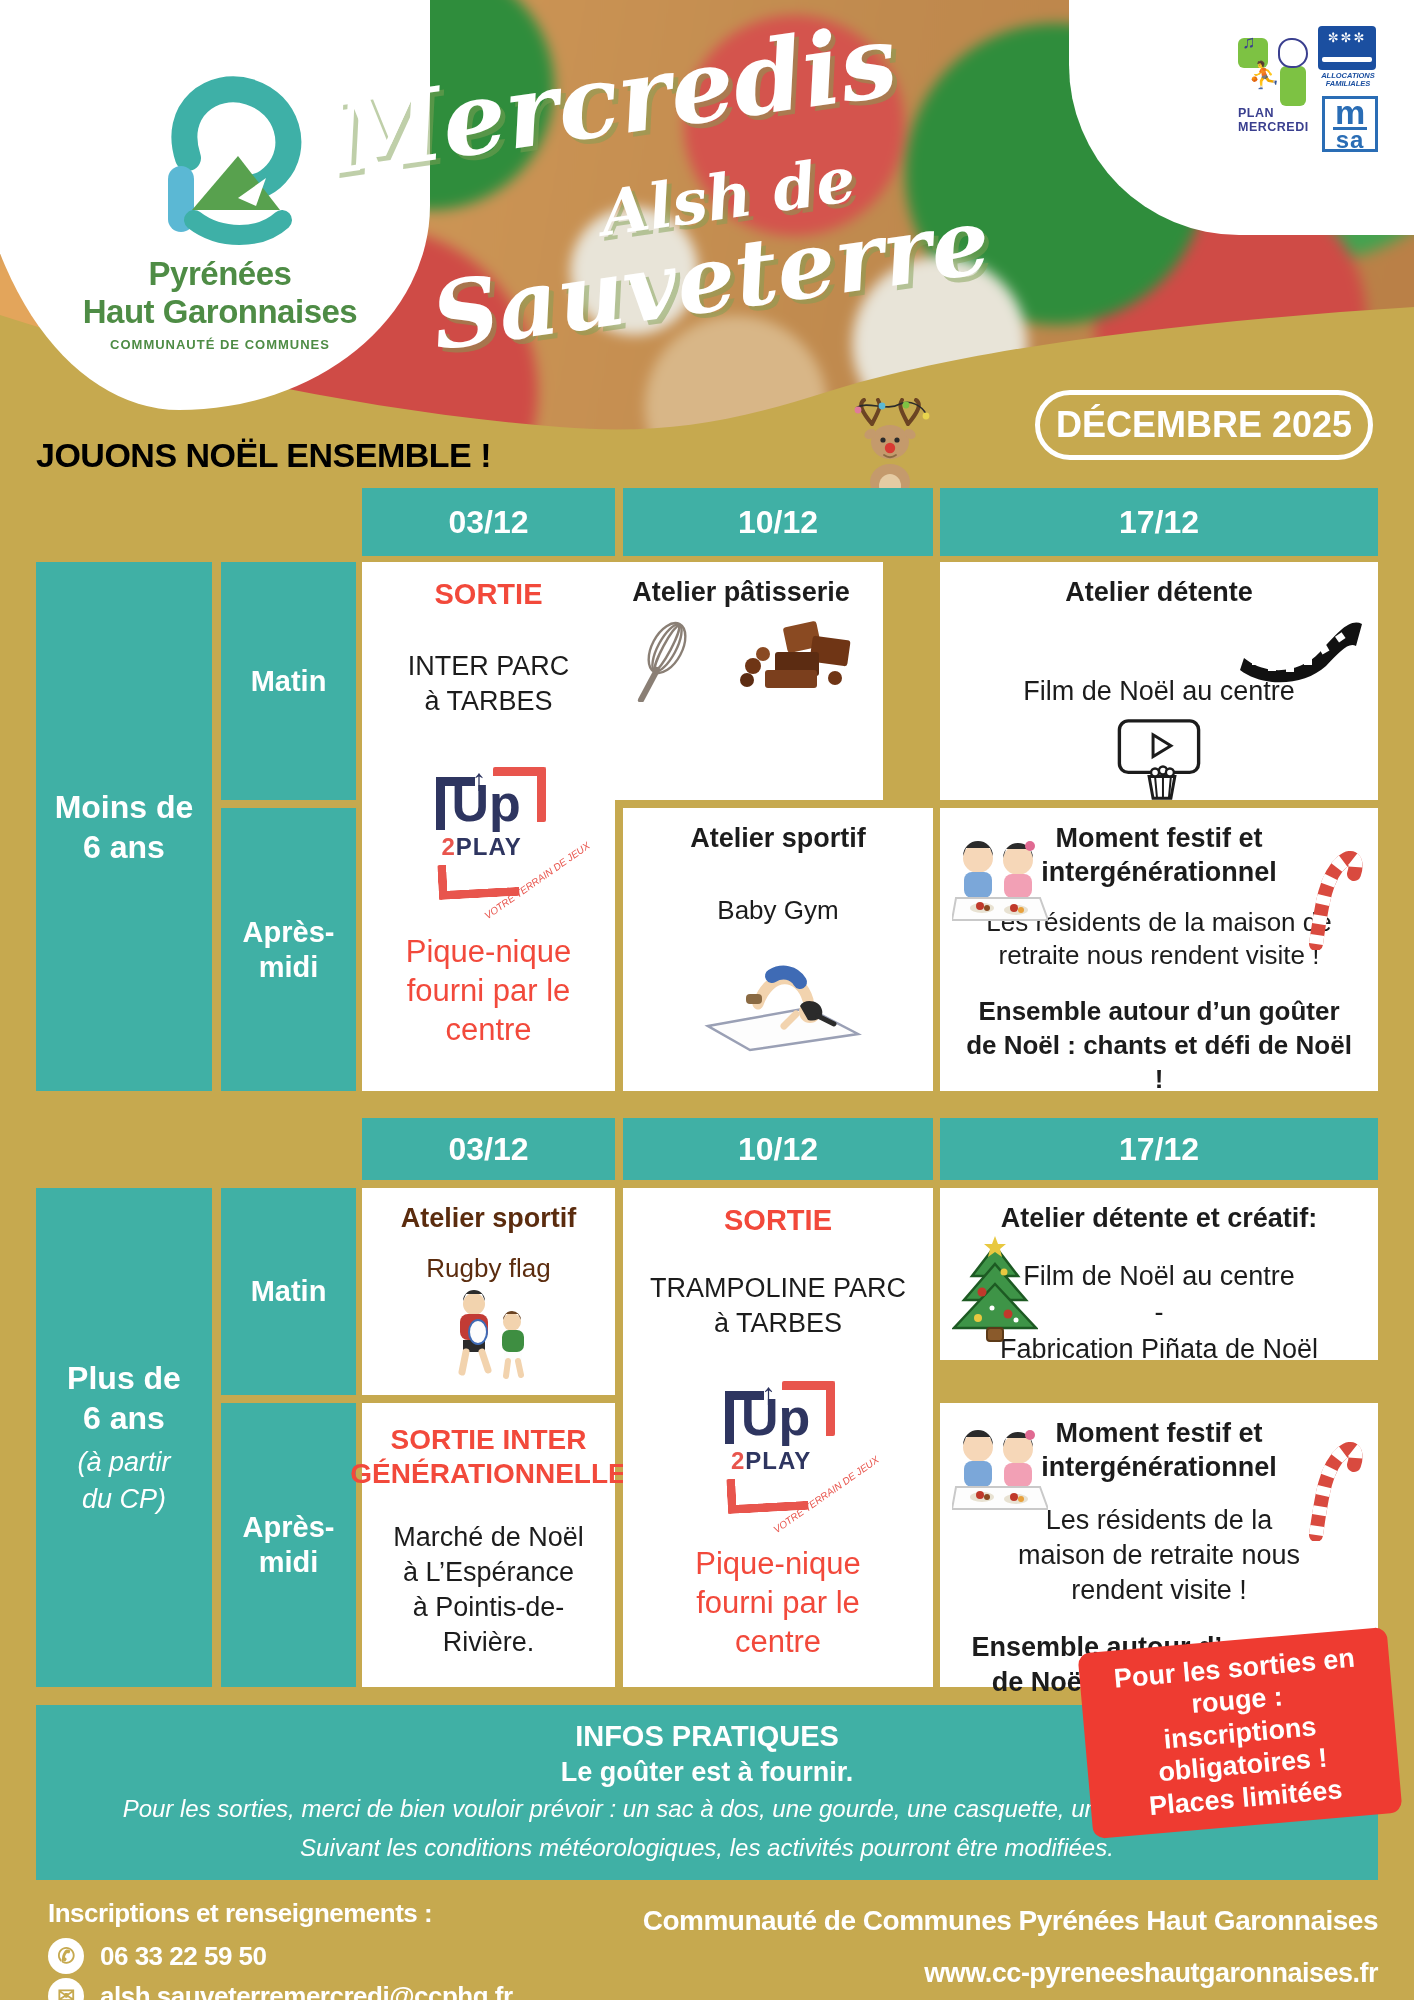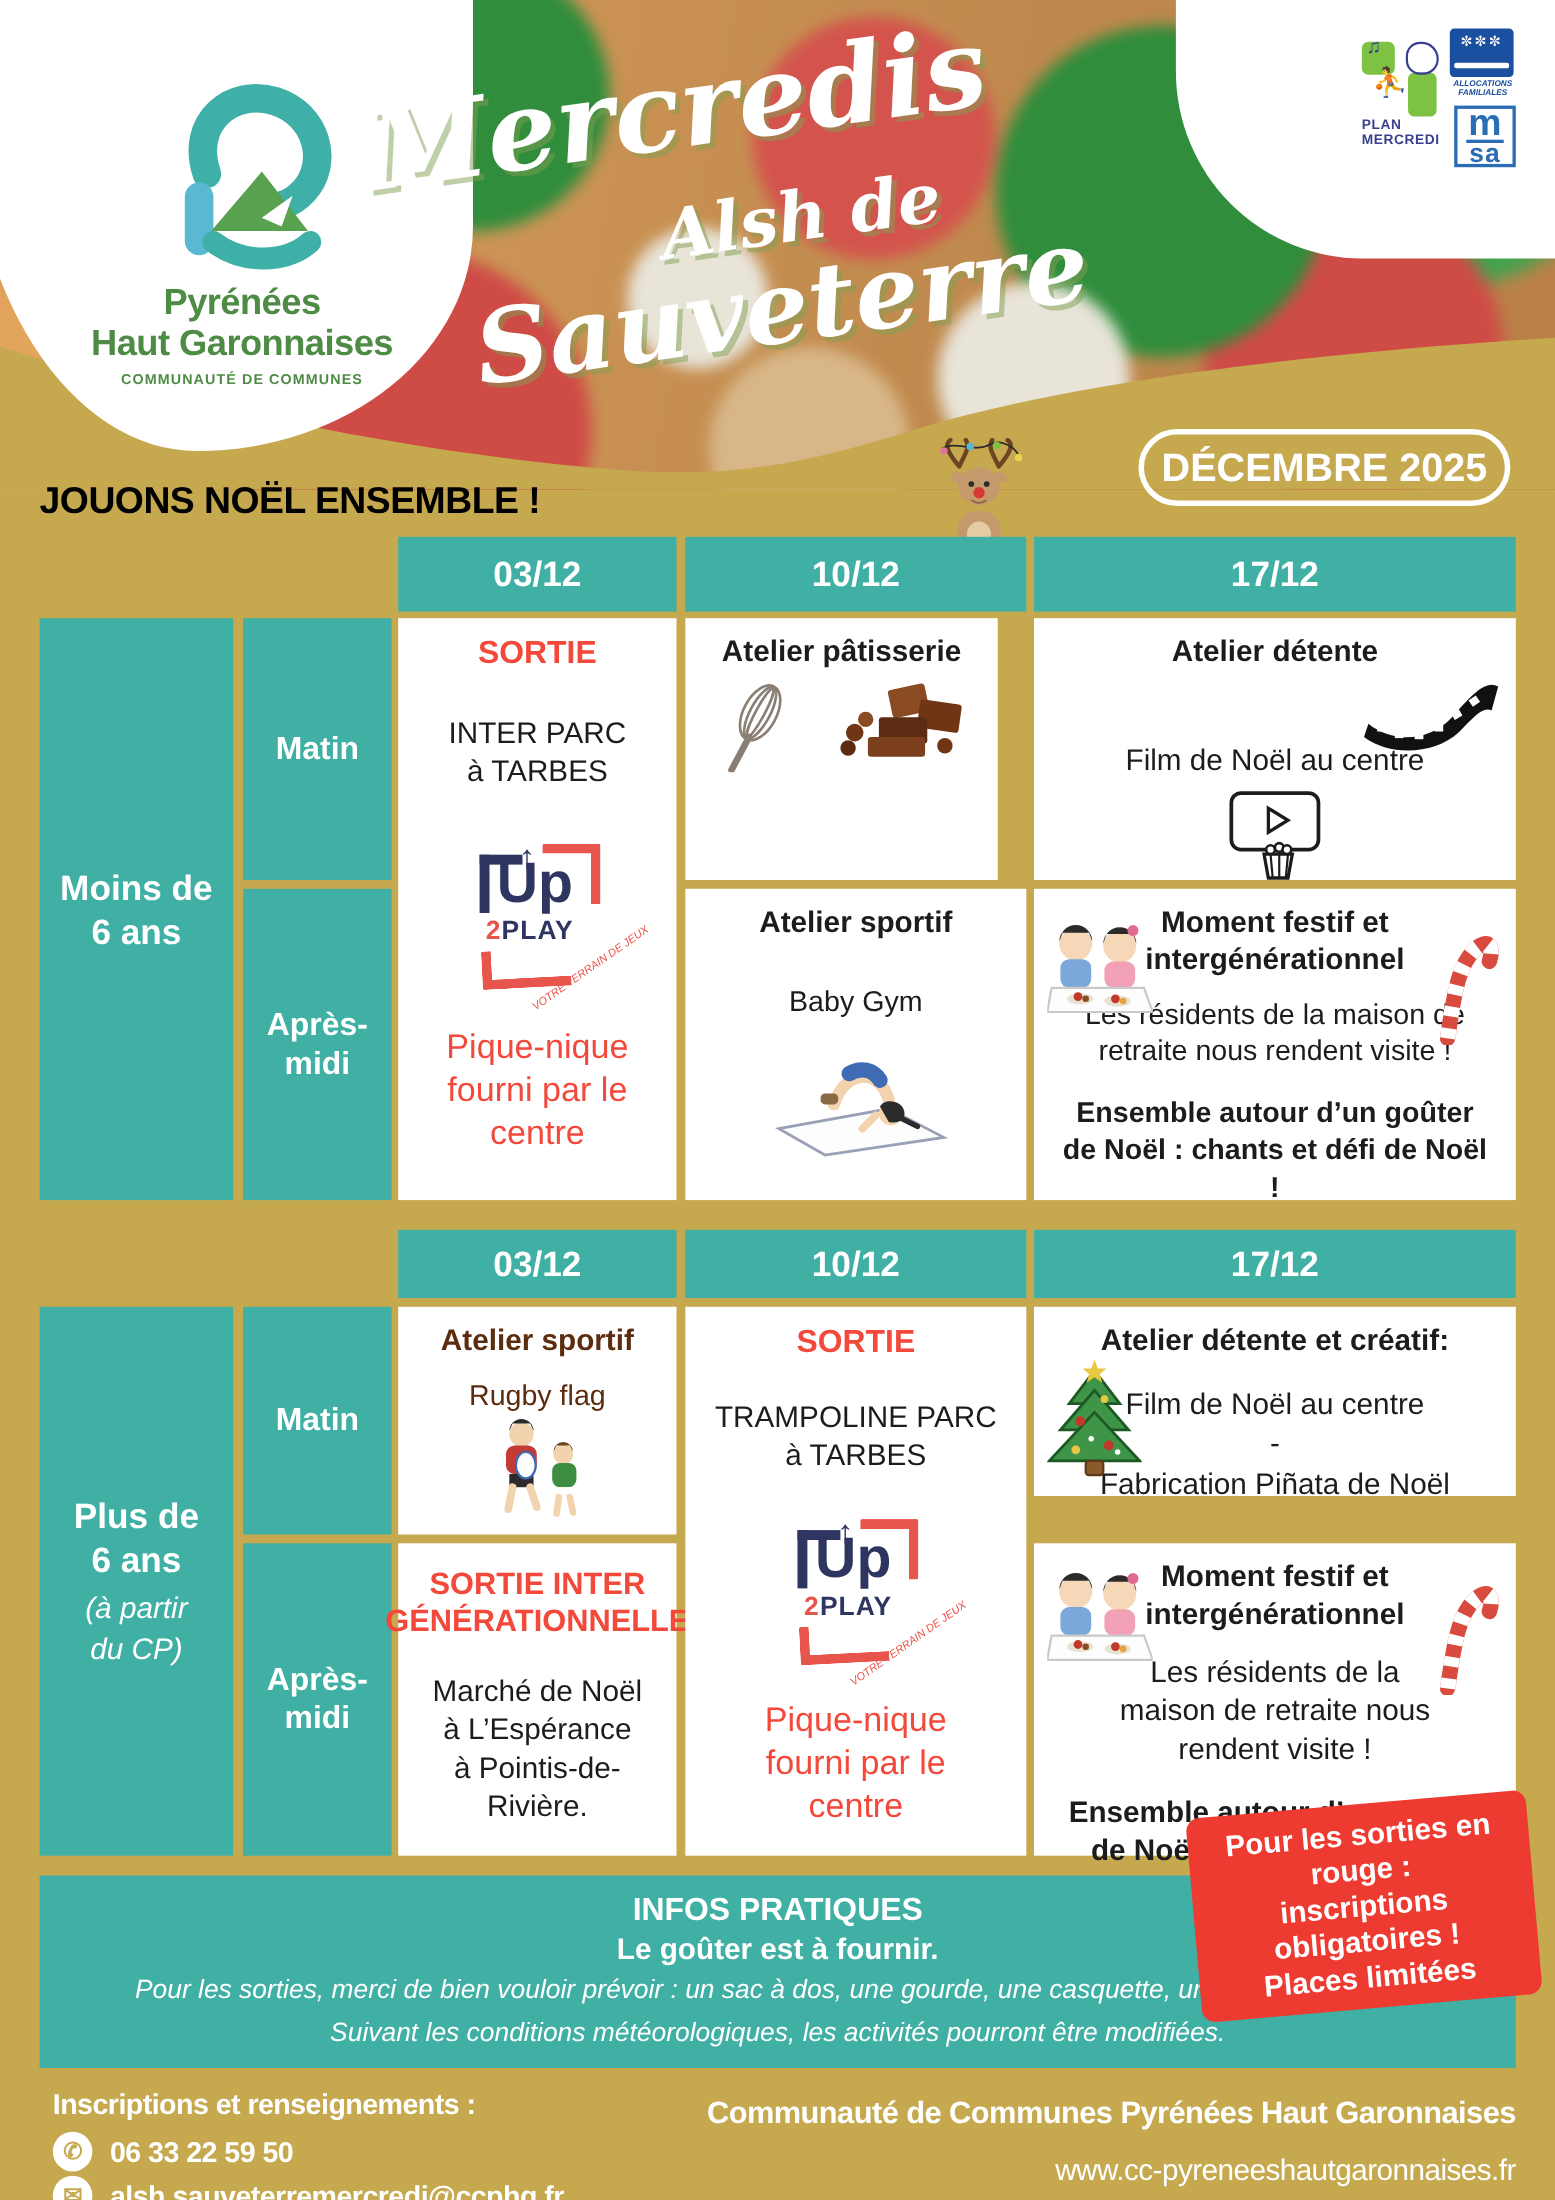--- a/index.html
+++ b/index.html
@@ -94,21 +94,21 @@
 
   .sticker{position:absolute;left:1085px;top:1640px;width:310px;background:#EE3B31;color:#fff;border-radius:12px;
     transform:rotate(-5deg);padding:12px 10px;text-align:center;font-weight:bold;font-size:27px;line-height:1.2;box-sizing:border-box;}
 
   
   .f-left-title{position:absolute;left:48px;top:1898px;color:#fff;font-size:26px;font-weight:bold;letter-spacing:-0.5px;}
   .f-row{position:absolute;left:48px;display:flex;align-items:center;gap:16px;color:#fff;font-size:26px;font-weight:bold;letter-spacing:-0.5px;}
   .f-icon{width:36px;height:36px;background:#fff;border-radius:50%;display:flex;align-items:center;justify-content:center;
     color:#C6A94F;font-size:21px;flex:0 0 36px;}
   .f-right1{position:absolute;right:36px;top:1905px;color:#fff;font-size:28px;font-weight:bold;letter-spacing:-0.5px;}
-  .f-right2{position:absolute;right:36px;top:1958px;color:#fff;font-size:27px;font-weight:normal;letter-spacing:-0.5px;}
+  .f-right2{position:absolute;right:36px;top:1958px;color:#fff;font-size:27px;font-weight:bold;letter-spacing:-0.5px;}
 
   
   .u2p{position:relative;width:150px;height:140px;flex:0 0 auto;}
   .u2p-br-tr{position:absolute;right:18px;top:0;width:44px;height:46px;border-top:9px solid #e8554d;border-right:9px solid #e8554d;border-radius:2px;}
   .u2p-br-l{position:absolute;left:22px;top:10px;width:30px;height:44px;border-left:9px solid #2e3560;border-top:9px solid #2e3560;}
   .u2p-up{position:absolute;left:38px;top:6px;font-size:52px;font-weight:bold;color:#2e3560;}
   .u2p-arrow{position:absolute;left:58px;top:-4px;color:#2e3560;font-size:30px;font-weight:bold;}
   .u2p-2play{position:absolute;left:28px;top:66px;font-size:24px;font-weight:bold;letter-spacing:1px;}
   .u2p-2{color:#e8554d;}
   .u2p-play{color:#2e3560;}
@@ -231,21 +231,21 @@
       <div class="u2p-br-l"></div>
       <div class="u2p-up">Up</div>
       <div class="u2p-arrow">↑</div>
       <div class="u2p-2play"><span class="u2p-2">2</span><span class="u2p-play">PLAY</span></div>
       <div class="u2p-br-b"></div>
       <div class="u2p-tag">VOTRE TERRAIN DE JEUX</div>
     </div>
     <div class="cellnote red" style="margin-top:26px;padding:0 16px">Pique-nique fourni par le centre</div>
   </div>
 
-  <div class="cell wcell" style="left:623px;top:562px;width:284px;height:238px">
+  <div class="cell wcell" style="left:599px;top:562px;width:284px;height:238px">
     <div class="celltitle">Atelier pâtisserie</div>
     <div style="display:flex;width:100%;justify-content:space-between;padding:8px 28px;box-sizing:border-box">
       <svg width="62" height="84" viewBox="0 0 62 84">
         <line x1="14" y1="82" x2="30" y2="52" stroke="#8a7f75" stroke-width="6" stroke-linecap="round"></line>
         <ellipse cx="40" cy="30" rx="9" ry="26" fill="none" stroke="#8a7f75" stroke-width="2.4" transform="rotate(28 40 30)"></ellipse>
         <ellipse cx="40" cy="30" rx="15" ry="27" fill="none" stroke="#8a7f75" stroke-width="2.4" transform="rotate(28 40 30)"></ellipse>
         <ellipse cx="40" cy="30" rx="4" ry="25" fill="none" stroke="#8a7f75" stroke-width="2.4" transform="rotate(28 40 30)"></ellipse>
       </svg>
       <svg width="120" height="76" viewBox="0 0 120 76">
         <rect x="50" y="6" width="34" height="26" rx="3" fill="#8a4a22" transform="rotate(-12 67 19)"></rect>

